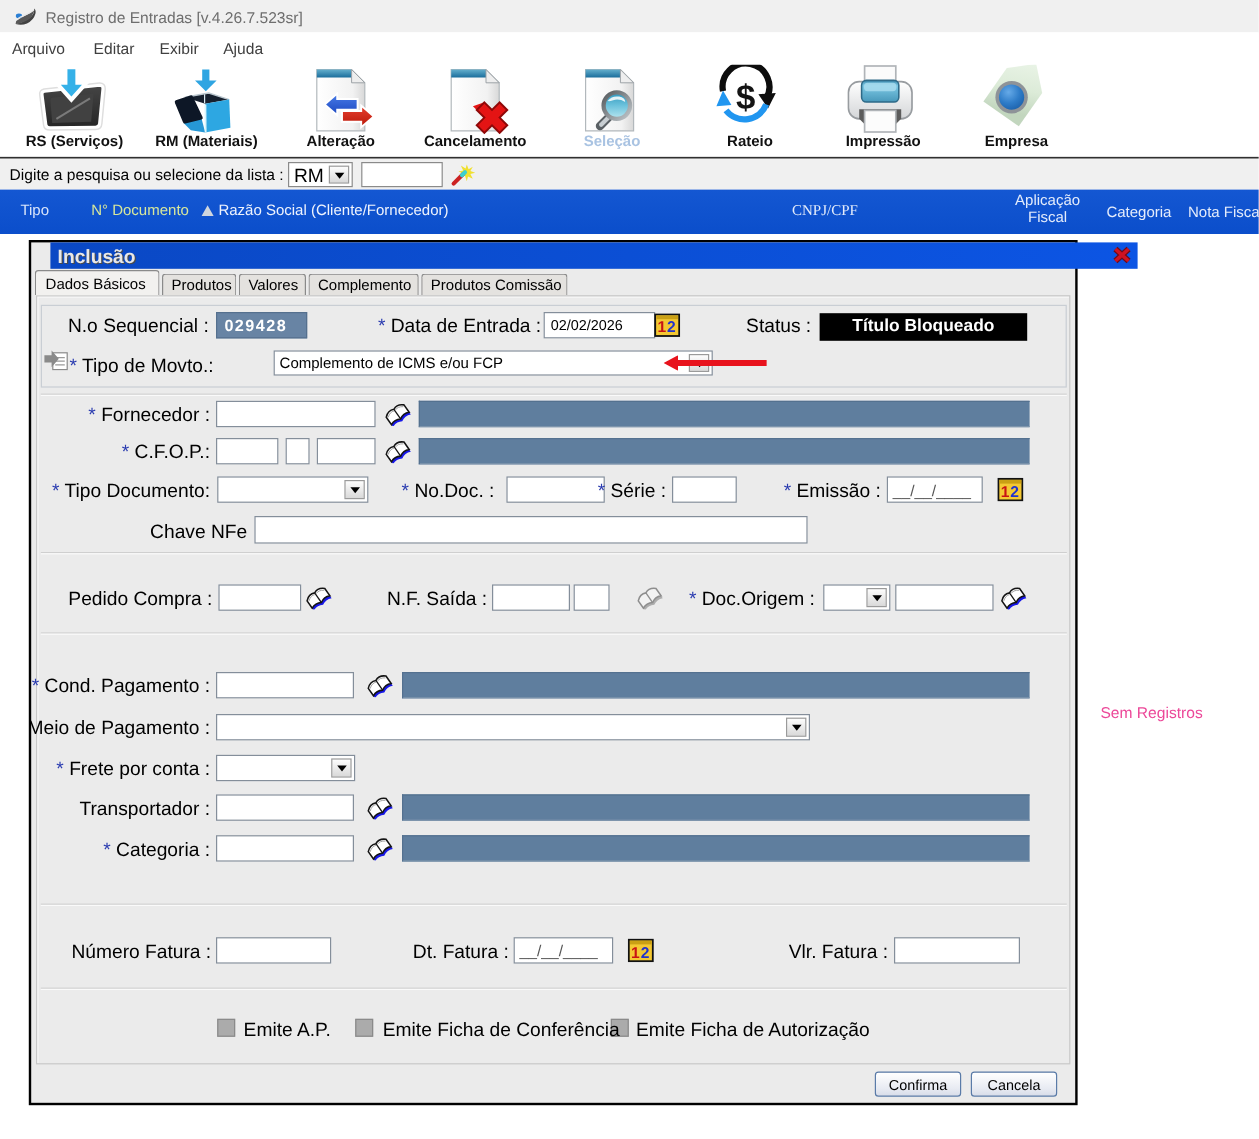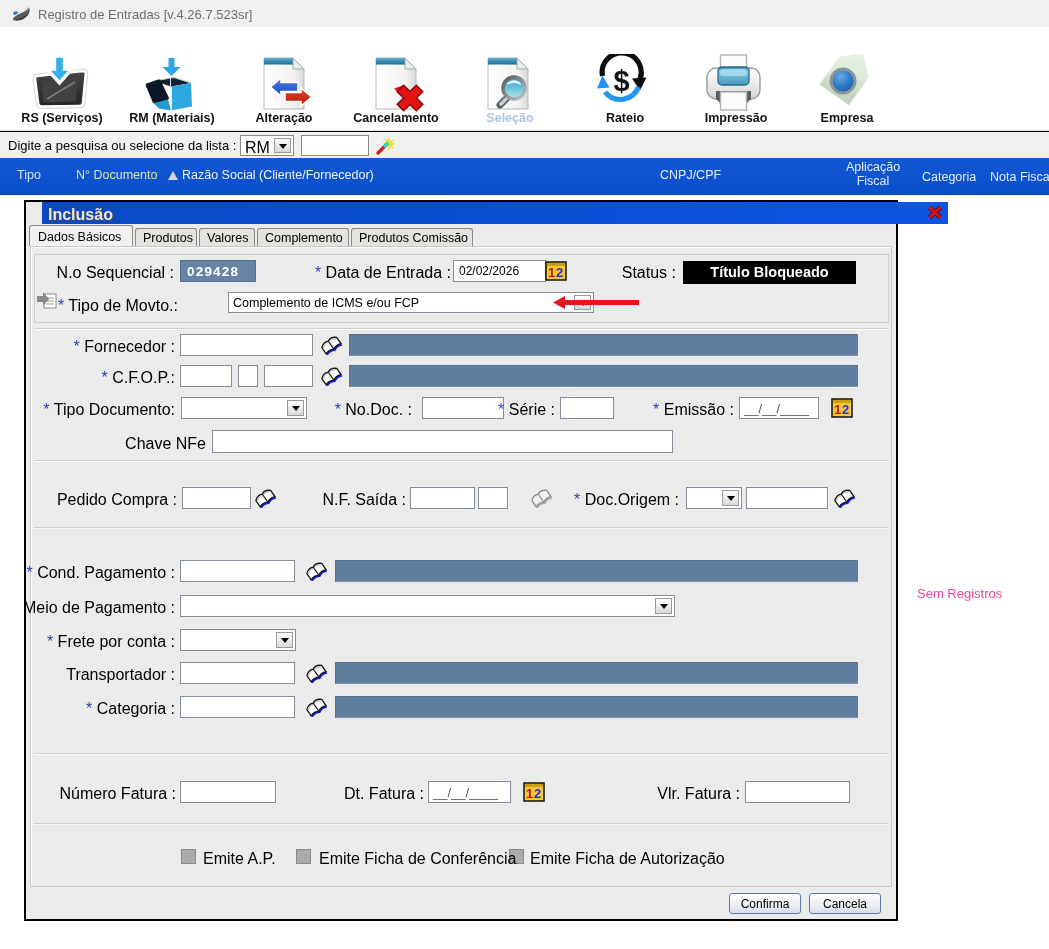--- a/index.html
+++ b/index.html
@@ -23,20 +23,26 @@
   <div class="abs" style="left:0;top:0;width:1049px;height:27px;background:#f0f0f0;">
     <svg class="abs" style="left:12px;top:4px;" width="20" height="20" viewBox="0 0 20 20">
       <path d="M1,16 Q6,17.5 10.5,15.5 Q16,13 17.5,7.5 Q18.2,4.5 16.5,3 Q17,8 12,11.5 Q7,15 1,16 Z" fill="#424242"></path>
       <path d="M1,16 Q7,15.5 11.5,12.5 Q15.5,9.5 16.5,4.5 Q14,6.5 10,8.5 Q5,11 1.5,13.5 Z" fill="#585858"></path>
       <ellipse cx="3.8" cy="9.3" rx="2.6" ry="2" fill="#2a7fd4"></ellipse>
       <path d="M2,12 Q6,9.5 10,8 Q14,6.5 16,4.5" stroke="#e8e8e8" stroke-width="1" fill="none"></path>
     </svg>
     <div class="lbl" style="left:38px;top:7px;font-size:13px;color:#6e6e6e;">Registro de Entradas [v.4.26.7.523sr]</div>
   </div>
 
+  <div class="abs" style="left:0;top:27px;width:1049px;height:24px;background:#fff;">
+    <div class="lbl" style="left:10px;top:6px;font-size:13px;color:#404040;">Arquivo</div>
+    <div class="lbl" style="left:78px;top:6px;font-size:13px;color:#404040;">Editar</div>
+    <div class="lbl" style="left:133px;top:6px;font-size:13px;color:#404040;">Exibir</div>
+    <div class="lbl" style="left:186px;top:6px;font-size:13px;color:#404040;">Ajuda</div>
+  </div>
 
   <div class="abs" style="left:0;top:51px;width:1049px;height:80px;background:#fff;border-bottom:1px solid #e2e2e2;">
 
     <svg class="abs" style="left:28px;top:3px;" width="64" height="58" viewBox="0 0 64 58">
       <defs>
         <linearGradient id="rsdark" x1="0" y1="0" x2="0" y2="1">
           <stop offset="0" stop-color="#454545"></stop>
             <stop offset="1" stop-color="#252525"></stop>
         </linearGradient>
       </defs>
@@ -185,21 +191,21 @@
       <line x1="3" y1="17" x2="11" y2="9" stroke="#cc2222" stroke-width="3.4" stroke-linecap="round"></line>
       <line x1="10" y1="10" x2="12.5" y2="7.5" stroke="#3ad0d0" stroke-width="3.4" stroke-linecap="round"></line>
     </svg>
   </div>
 
   <div class="abs" style="left:0;top:158px;width:1049px;height:37px;background:linear-gradient(#1457d2,#0b4ecb);">
     <div class="lbl" style="left:17px;top:10px;font-size:12.5px;color:#d8e4fa;">Tipo</div>
     <div class="lbl" style="left:76px;top:10px;font-size:12.5px;color:#d7e79c;">N° Documento</div>
     <div class="abs" style="left:168px;top:13px;width:0;height:0;border-left:5px solid transparent;border-right:5px solid transparent;border-bottom:9px solid #cfd6de;"></div>
     <div class="lbl" style="left:182px;top:10px;font-size:12.5px;color:#eef3fd;">Razão Social (Cliente/Fornecedor)</div>
-    <div class="lbl" style="left:660px;top:10px;font-size:12.5px;color:#e4ecfb;">CNPJ/CPF</div>
+    <div class="lbl" style="left:660px;top:10px;font-size:12.5px;color:#e4ecfb;font-family:Liberation Serif, serif;">CNPJ/CPF</div>
     <div class="lbl" style="left:845px;top:2px;width:56px;text-align:center;font-size:12.5px;color:#e4ecfb;">Aplicação<br>Fiscal</div>
     <div class="lbl" style="left:922px;top:12px;font-size:12.5px;color:#e4ecfb;">Categoria</div>
     <div class="lbl" style="left:990px;top:12px;font-size:12.5px;color:#e4ecfb;">Nota Fiscal</div>
   </div>
 
   <div class="lbl" style="left:917px;top:586px;font-size:13px;color:#ec4899;">Sem Registros</div>
 
   <div class="abs" style="left:24px;top:200px;width:874px;height:721px;background:#ebebeb;border:2px solid #000;">
 
     <div class="abs" style="left:16px;top:0;width:906px;height:22px;background:linear-gradient(90deg,#0a48c4,#0c55e4);padding-left:29px;">

